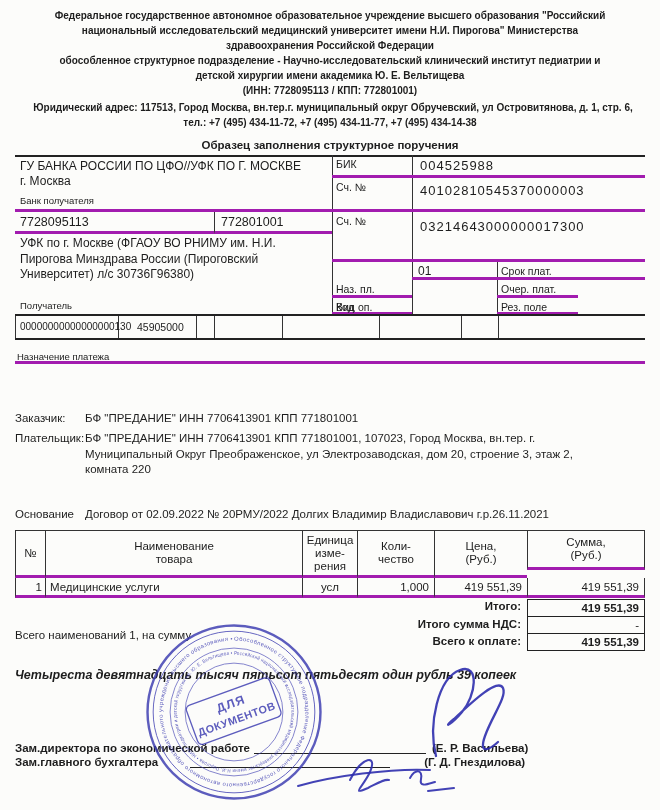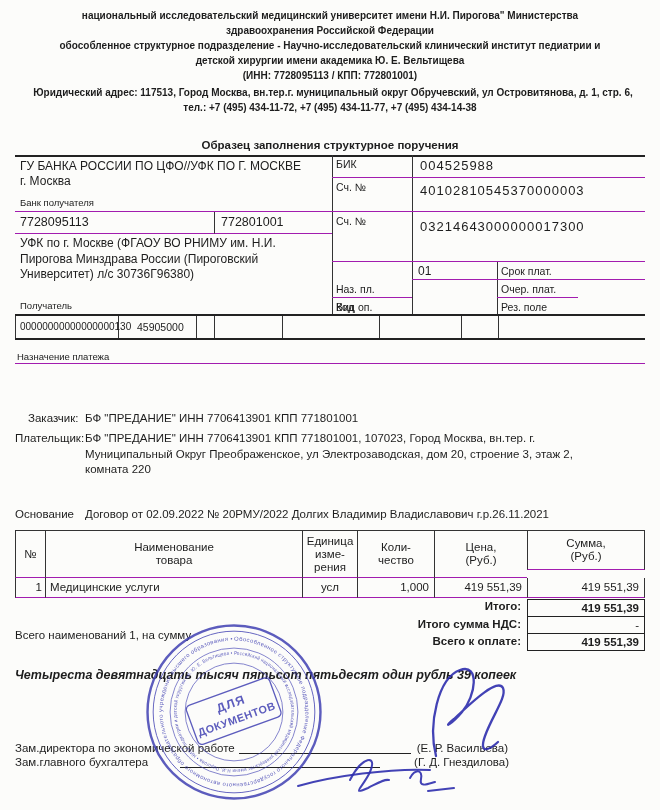--- a/index.html
+++ b/index.html
@@ -11,38 +11,39 @@
   .abs{position:absolute;box-sizing:border-box;}
   .b{font-weight:bold;}
   .i{font-style:italic;}
   .c{text-align:center;}
   .r{text-align:right;}
   .pre{white-space:pre-line;}
   .sm{font-size:9.5px;color:#222;}
   .hdr{left:0;top:8px;width:660px;text-align:center;font-weight:bold;font-size:10px;line-height:15px;}
   .cell{position:absolute;box-sizing:border-box;}
   .bt{border-top:1px solid #333;}
-  .bb{border-bottom:1px solid #a21caf;}
+  .bb{border-bottom:3px solid #a21caf;}
   .bl{border-left:1px solid #333;}
   .br{border-right:1px solid #333;}
   .hvy{border-top:2px solid #222;}
   .num{letter-spacing:1px;font-size:13px;}
   .vlabel{font-size:10.5px;padding:3px 2px 0 4px;}
   .flexc{display:flex;align-items:center;justify-content:center;}
-  .sigrow{display:flex;align-items:flex-end;font-size:11.5px;}
+  .sigrow{display:flex;align-items:flex-end;font-size:11.5px;font-weight:bold;}
   .sigline{display:inline-block;border-bottom:1px solid #222;height:13px;}
   .totlabel{font-weight:bold;font-size:11.5px;}
   svg text{font-family:"Liberation Sans","DejaVu Sans",sans-serif;}
 </style>
 </head>
 <body>
 
 <div class="abs" style="left:0;top:0;width:660px;height:810px;">
 
   <div class="abs hdr">
+    <div>Федеральное государственное автономное образовательное учреждение высшего образования "Российский</div>
     <div>национальный исследовательский медицинский университет имени Н.И. Пирогова" Министерства</div>
     <div>здравоохранения Российской Федерации</div>
     <div>обособленное структурное подразделение - Научно-исследовательский клинический институт педиатрии и</div>
     <div>детской хирургии имени академика Ю. Е. Вельтищева</div>
     <div>(ИНН: 7728095113 / КПП: 772801001)</div>
     <div style="margin-top:2px;margin-left:6px;">Юридический адрес: 117513, Город Москва, вн.тер.г. муниципальный округ Обручевский, ул Островитянова, д. 1, стр. 6,</div>
     <div>тел.: +7 (495) 434-11-72, +7 (495) 434-11-77, +7 (495) 434-14-38</div>
   </div>
 
   <div class="abs c b" style="left:0;top:139px;width:660px;font-size:11.5px;">Образец заполнения структурное поручения</div>
@@ -103,21 +104,21 @@
     <div class="cell br" style="left:447px;top:161px;width:37px;height:22px;"></div>
     <div class="cell" style="left:484px;top:161px;width:146px;height:22px;"></div>
     <div class="cell hvy" style="left:0;top:183px;width:630px;height:0;"></div>
 
     <div class="abs sm" style="left:2px;top:196px;">Назначение платежа</div>
     <div class="cell bb" style="left:0;top:196px;width:630px;height:13px;"></div>
   </div>
 
 
   <div class="abs" style="left:15px;top:412px;width:630px;font-size:11.5px;">
-    <span class="abs" style="left:13px;top:0;text-align:center;">Заказчик:</span>
+    <span class="abs" style="left:0;top:0;text-align:center;">Заказчик:</span>
     <span class="abs" style="left:70px;top:0;width:540px;">БФ "ПРЕДАНИЕ" ИНН 7706413901 КПП 771801001</span>
   </div>
   <div class="abs" style="left:15px;top:431px;width:630px;font-size:11.5px;line-height:15.5px;">
     <span class="abs" style="left:0;top:0;">Плательщик:</span>
     <div class="abs" style="left:70px;top:0;width:520px;">
       <div>БФ "ПРЕДАНИЕ" ИНН 7706413901 КПП 771801001, 107023, Город Москва, вн.тер. г. Муниципальный Округ Преображенское, ул Электрозаводская, дом 20, строение 3, этаж 2, комната 220</div>
     </div>
   </div>
   <div class="abs" style="left:15px;top:508px;width:630px;font-size:11.5px;">
     <span class="abs" style="left:0;top:0;">Основание</span>

